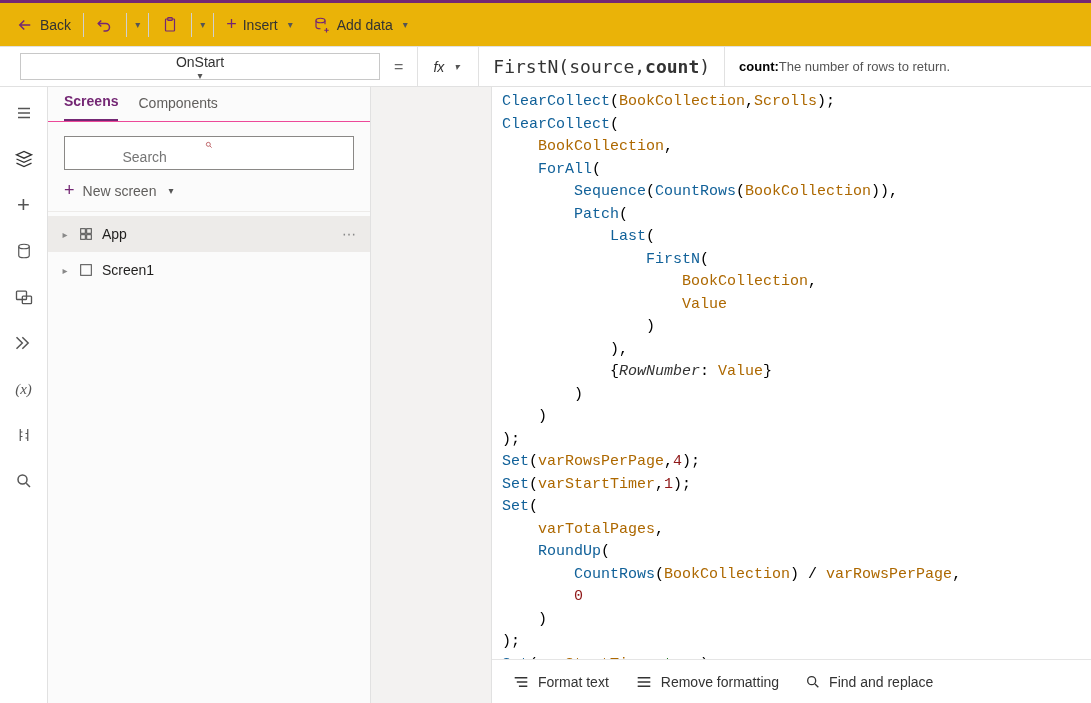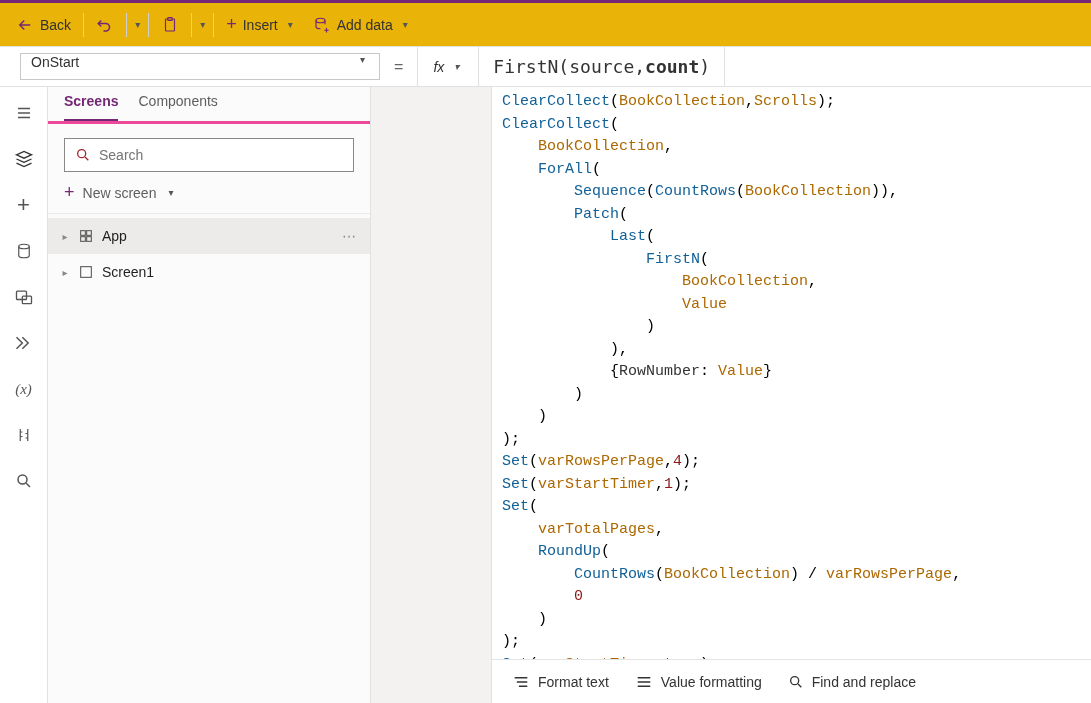--- a/index.html
+++ b/index.html
@@ -3,51 +3,51 @@
 <meta charset="utf-8">
 <style>
   * { box-sizing: border-box; margin: 0; padding: 0; }
   body { font-family: "Segoe UI", Arial, sans-serif; font-size: 14px; color: #333; background: #fff; width: 1091px; height: 703px; overflow: hidden; border-top: 3px solid #742774; }
   .toolbar { height: 44px; display: flex; align-items: center; border-bottom: 1px solid #e1e1e1; background: #eab308; padding: 0 8px; }
   .tb-btn { display: flex; align-items: center; gap: 6px; padding: 4px 8px; cursor: pointer; color: #333; }
   .tb-sep { width: 1px; height: 24px; background: #d0d0d0; margin: 0 4px; }
   .tb-icon { display: inline-flex; align-items: center; justify-content: center; }
   .chev { font-size: 10px; color: #555; padding: 0 4px; }
   .formula-row { height: 40px; display: flex; align-items: stretch; border-bottom: 1px solid #e1e1e1; }
-  .property-select { width: 360px; margin: 6px 0 6px 20px; border: 1px solid #c8c8c8; background: #fff; display: flex; align-items: flex-start; padding: 0 10px; justify-content: space-between; cursor: pointer; }
+  .property-select { width: 360px; margin: 6px 0 6px 20px; border: 1px solid #c8c8c8; background: #fff; display: flex; align-items: center; padding: 0 10px; justify-content: space-between; cursor: pointer; flex-direction: column; }
   .eq-sign { padding: 0 14px; display: flex; align-items: center; color: #666; font-size: 16px; }
   .fx-box { border-left: 1px solid #e1e1e1; border-right: 1px solid #e1e1e1; padding: 0 20px; display: flex; align-items: center; gap: 6px; font-style: italic; cursor: pointer; width: 62px; justify-content: center; color: #333; }
   .intellisense { flex: 1; display: flex; }
   .intelli-left { border-right: 1px solid #e1e1e1; padding: 0 14px; display: flex; align-items: center; font-size: 18px; color: #333; font-family: Consolas, monospace; }
   .intelli-right { padding: 0 14px; display: flex; align-items: center; font-size: 13px; color: #555; }
   .intelli-right b { color: #000; }
   .main { display: flex; height: calc(703px - 3px - 44px - 40px); }
   .rail { width: 48px; border-right: 1px solid #e1e1e1; display: flex; flex-direction: column; align-items: center; padding-top: 6px; gap: 6px; }
   .rail-item { width: 40px; height: 40px; display: flex; align-items: center; justify-content: center; color: #555; cursor: pointer; }
   .rail-item.active { background: transparent; }
   .side-panel { width: 323px; border-right: 1px solid #e1e1e1; display: flex; flex-direction: column; background: #fbfbfb; }
   .panel-header { padding: 16px 16px 8px 16px; display: flex; align-items: center; justify-content: space-between; }
   .panel-title { font-size: 18px; font-weight: 600; color: #201f1e; }
-  .panel-tabs { display: flex; gap: 20px; padding: 0 16px; border-bottom: 3px solid #ec4899; }
+  .panel-tabs { display: flex; gap: 20px; padding: 0 16px; border-bottom: 1px solid #ec4899; align-items: flex-end; }
   .panel-tab { padding: 6px 0 10px; font-size: 14px; color: #605e5c; cursor: pointer; }
   .panel-tab.selected { color: #742774; border-bottom: 2px solid #742774; font-weight: 600; }
-  .panel-search { margin: 14px 16px 0; border: 1px solid #8a8886; background: #fff; display: flex; align-items: center; padding: 4px 10px; height: 34px; }
+  .panel-search { margin: 14px 16px 0; border: 1px solid #8a8886; background: #fff; display: flex; align-items: center; padding: 4px 10px; height: 34px; flex-direction: column; }
   .panel-search input { border: none; outline: none; flex: 1; font-size: 14px; margin-left: 8px; color: #333; }
   .new-screen { display: flex; align-items: center; gap: 8px; padding: 10px 16px; color: #605e5c; cursor: pointer; font-size: 14px; border-bottom: 1px solid #edebe9; }
   .tree { padding-top: 4px; }
   .tree-item { display: flex; align-items: center; gap: 8px; height: 36px; padding: 0 12px; cursor: pointer; font-size: 14px; color: #201f1e; }
   .tree-item.sel { background: #edebe9; }
   .tree-item .exp { color: #888; font-size: 10px; width: 10px; text-align: center; }
   .tree-item .dots { margin-left: auto; color: #888; letter-spacing: 2px; }
   .canvas-area { width: 120px; background: #f3f2f1; }
   .editor-wrap { flex: 1; display: flex; flex-direction: column; border-left: 1px solid #e1e1e1; }
   .editor { flex: 1; overflow: auto; padding: 4px 10px; font-family: Consolas, "Courier New", monospace; font-size: 15px; line-height: 22.5px; white-space: pre; color: #000; background: #fff; }
   .fn { color: #116199; }
   .iden { color: #ad6800; }
-  .prop { color: #333; }
+  .prop { color: #333; font-style: italic; }
   .num { color: #8f1717; }
   .kw { color: #107110; }
   .editor-footer { height: 44px; border-top: 1px solid #e5e5e5; display: flex; align-items: center; gap: 26px; padding: 0 20px; font-size: 14px; color: #333; background: #fff; text-align: center; }
   .editor-footer .fbtn { display: flex; align-items: center; gap: 8px; cursor: pointer; }
   svg { display: block; }
   .plus-purple { color: #742774; font-size: 18px; font-weight: 300; }
 </style>
 </head>
 <body>
 
@@ -110,20 +110,24 @@
   <div class="eq-sign">=</div>
   <div class="fx-box">
     <span>fx</span>
     <span class="chev">▾</span>
   </div>
   <div class="intellisense">
     <div class="intelli-left">
       <span>FirstN(source, </span>
         <b>count</b>
         <span>)</span>
+    </div>
+    <div class="intelli-right">
+      <b>count:</b>
+        <span> The number of rows to return.</span>
     </div>
   </div>
 </div>
 
 <div class="main">
 
   <div class="rail">
     <div class="rail-item">
         <svg width="18" height="18" viewBox="0 0 24 24" stroke="#555" stroke-width="2">
           <path d="M4 6h16M4 12h16M4 18h16"></path>
@@ -244,21 +248,21 @@
       <div class="fbtn">
         <svg width="18" height="14" viewBox="0 0 24 20" stroke="#333" stroke-width="2">
             <path d="M3 4h18M6 10h15M9 16h12"></path>
           </svg>
         <span>Format text</span>
       </div>
       <div class="fbtn">
         <svg width="18" height="14" viewBox="0 0 24 20" stroke="#333" stroke-width="2">
             <path d="M3 4h18M3 10h18M3 16h18"></path>
           </svg>
-        <span>Value formatting</span>
+        <span>Remove formatting</span>
       </div>
       <div class="fbtn">
         <svg width="16" height="16" viewBox="0 0 24 24" fill="none" stroke="#333" stroke-width="2">
             <circle cx="10" cy="10" r="6"></circle>
             <path d="M20 20l-5-5"></path>
           </svg>
         <span>Find and replace</span>
       </div>
     </div>
   </div>

